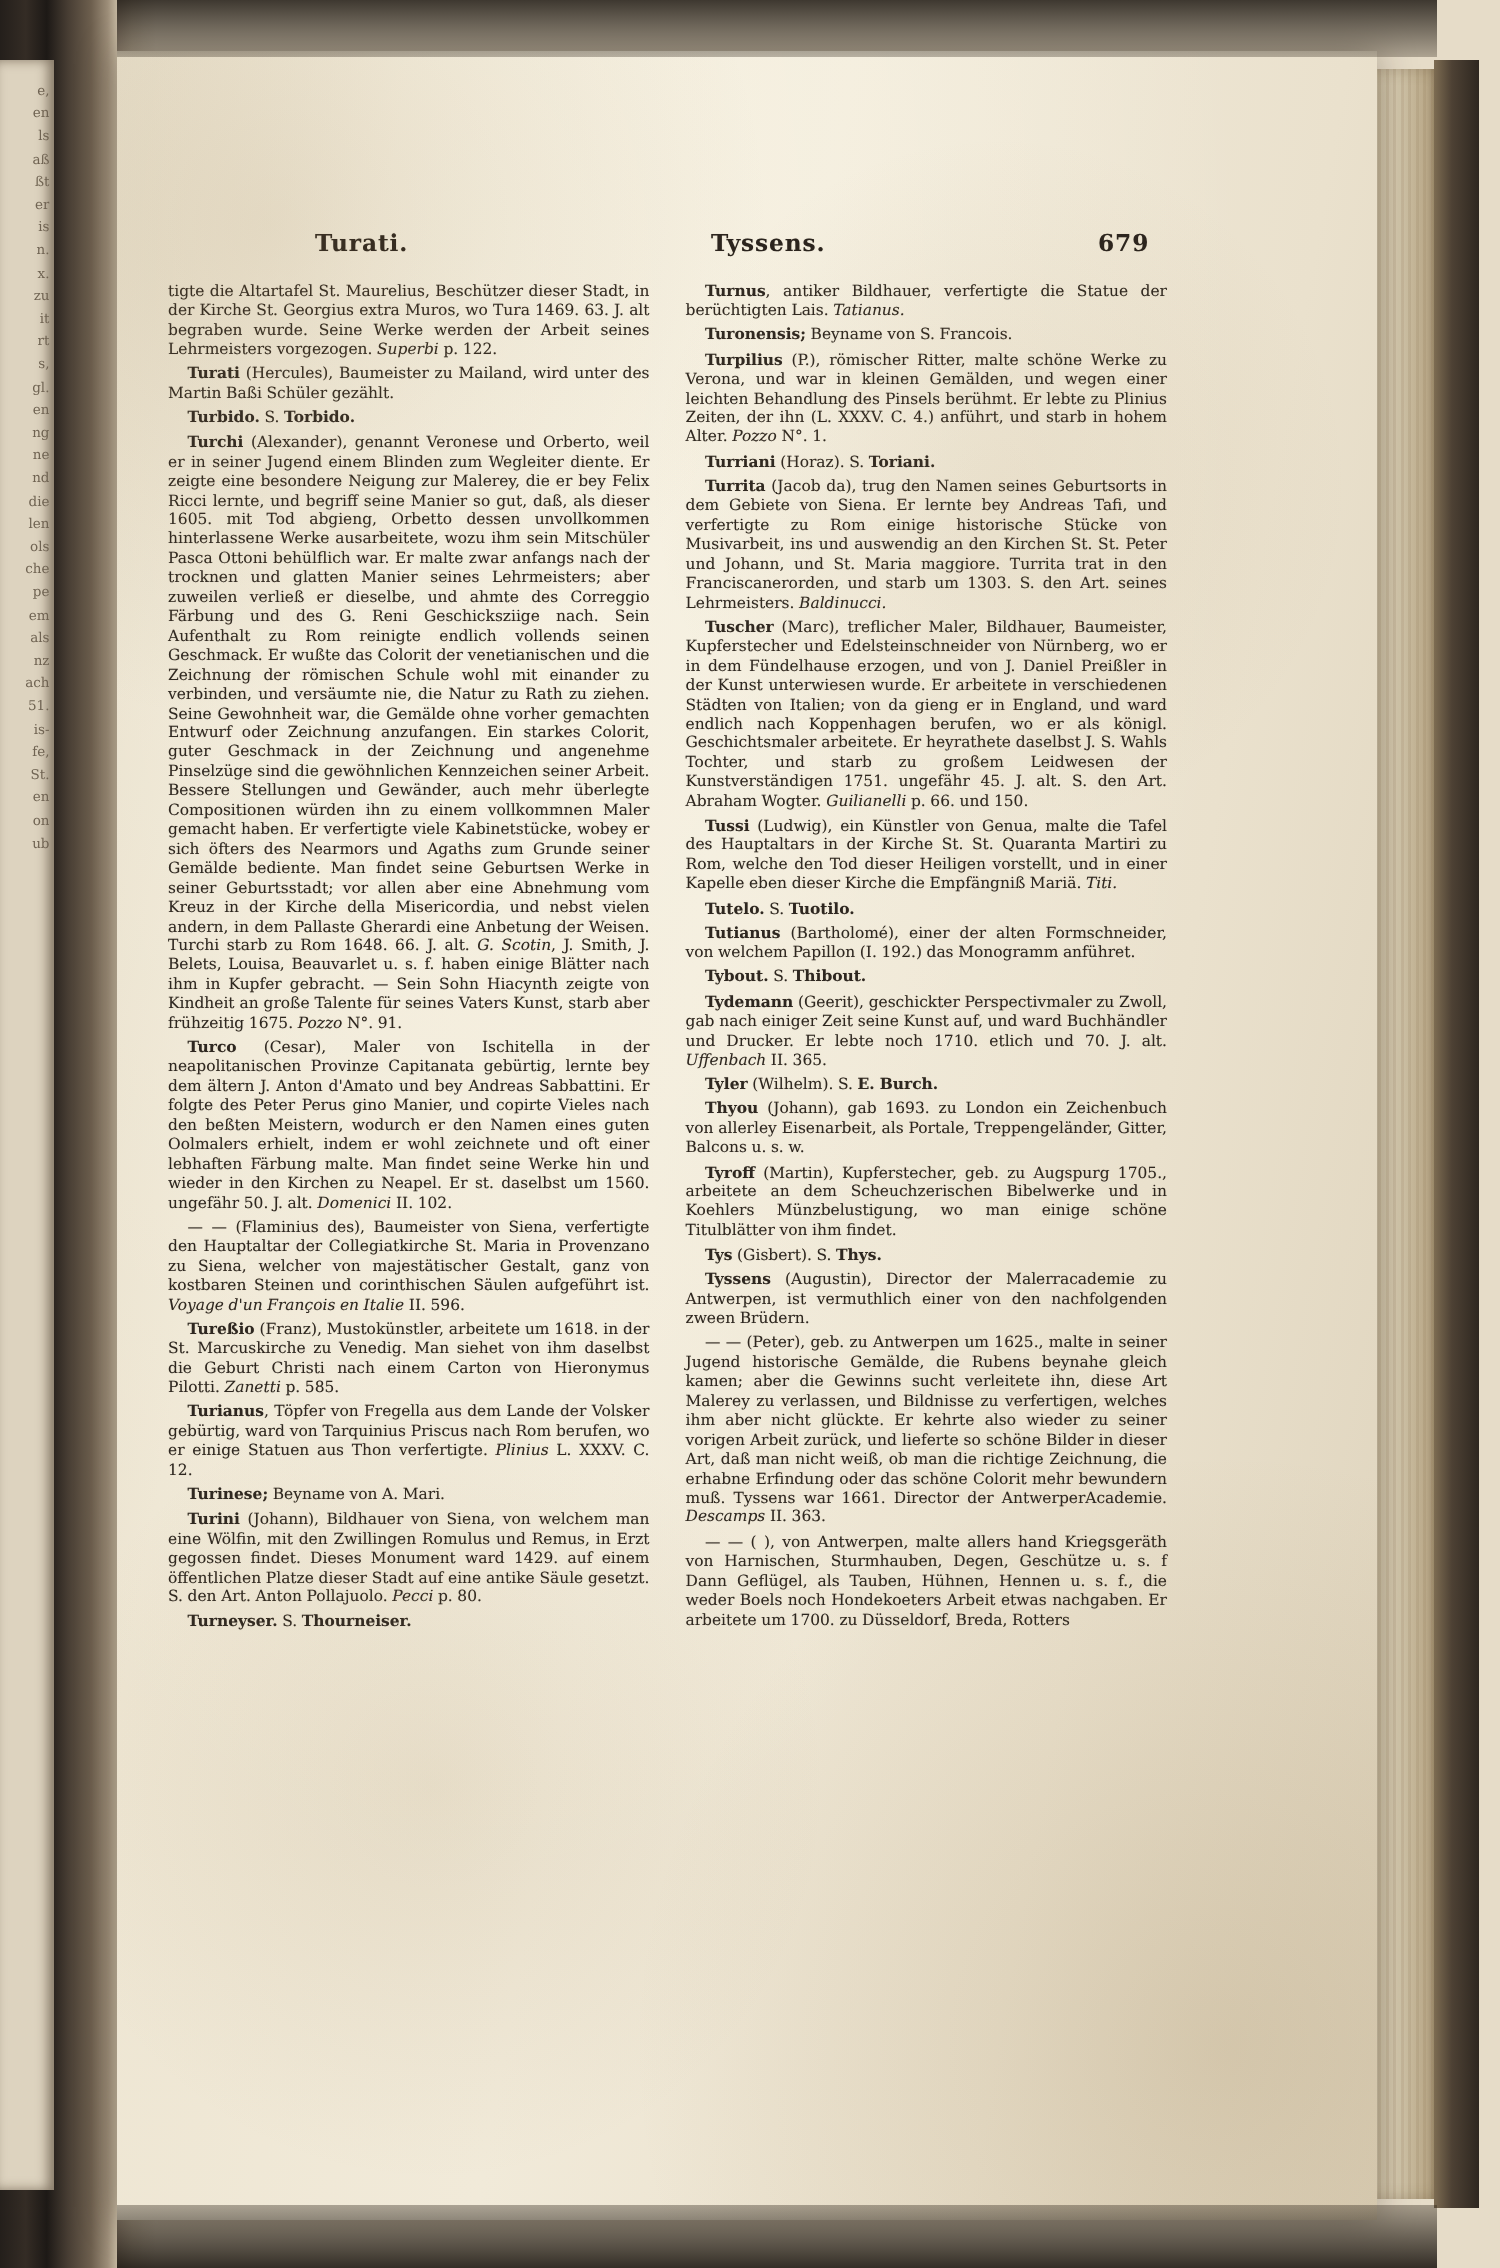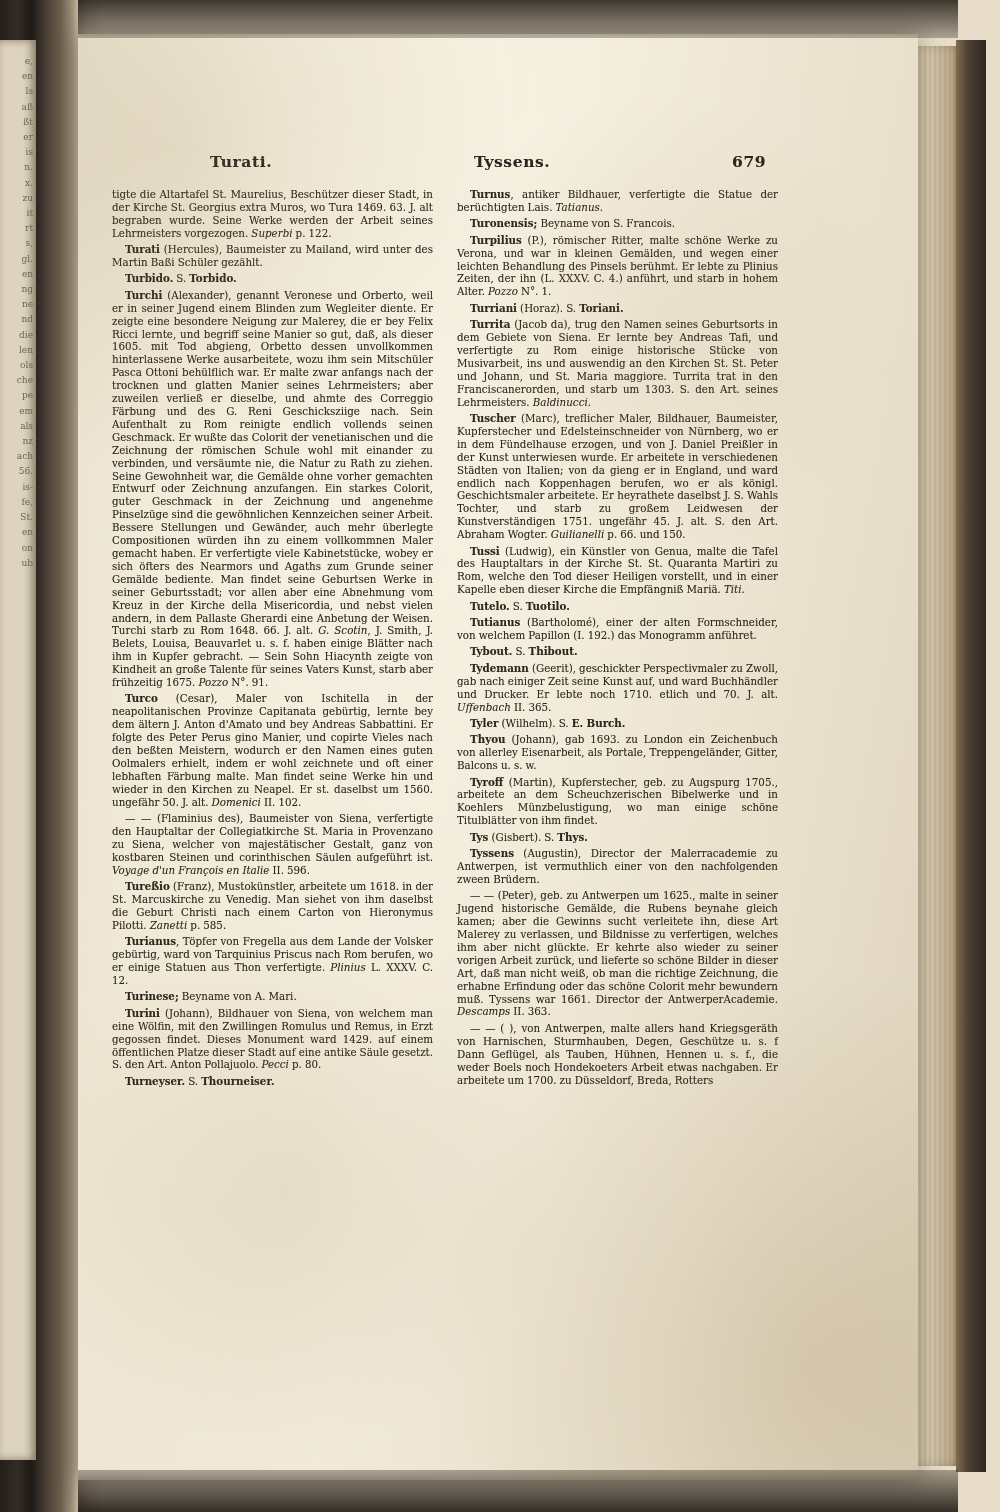--- a/index.html
+++ b/index.html
@@ -187,21 +187,21 @@
       <div class="ln">nd</div>
       <div class="ln">die</div>
       <div class="ln">len</div>
       <div class="ln">ols</div>
       <div class="ln">che</div>
       <div class="ln">pe</div>
       <div class="ln">em</div>
       <div class="ln">als</div>
       <div class="ln">nz</div>
       <div class="ln">ach</div>
-      <div class="ln">56.</div>
+      <div class="ln">51.</div>
       <div class="ln">is-</div>
       <div class="ln">fe,</div>
       <div class="ln">St.</div>
       <div class="ln">en</div>
       <div class="ln">on</div>
       <div class="ln">ub</div>
     </div>
 
   <div id="fore-edge"></div>
   <div id="fore-edge-dark"></div>

